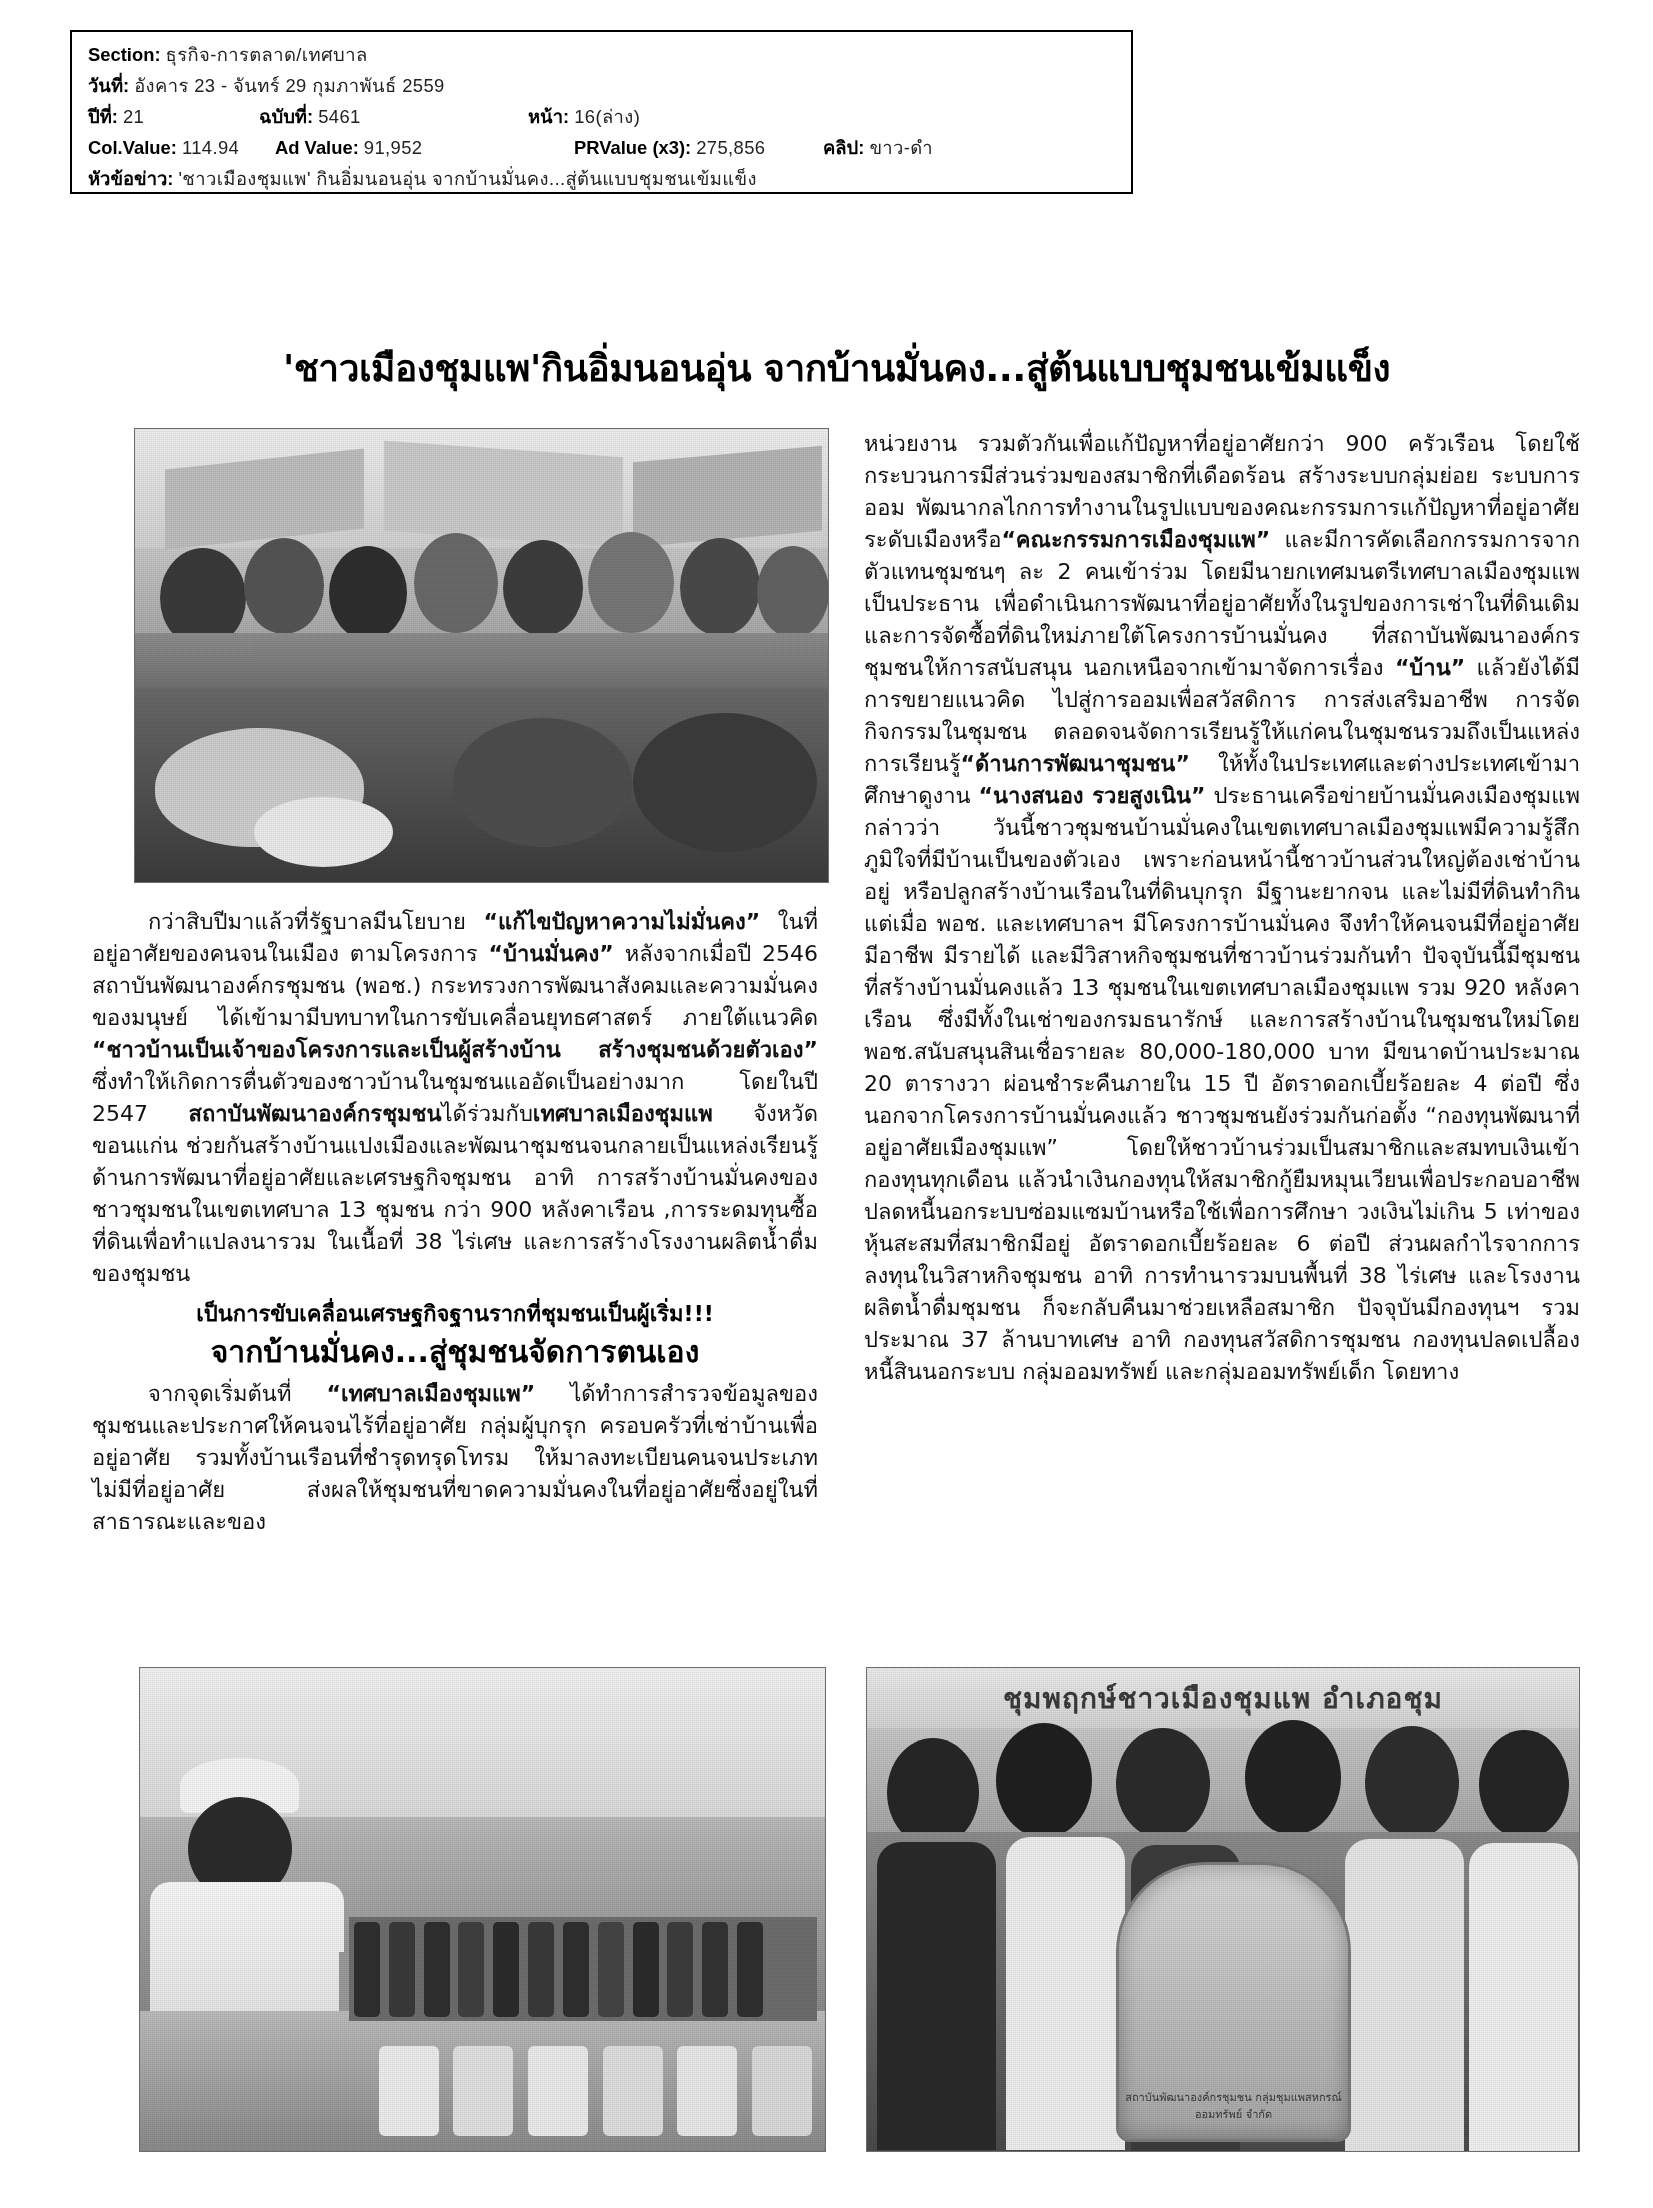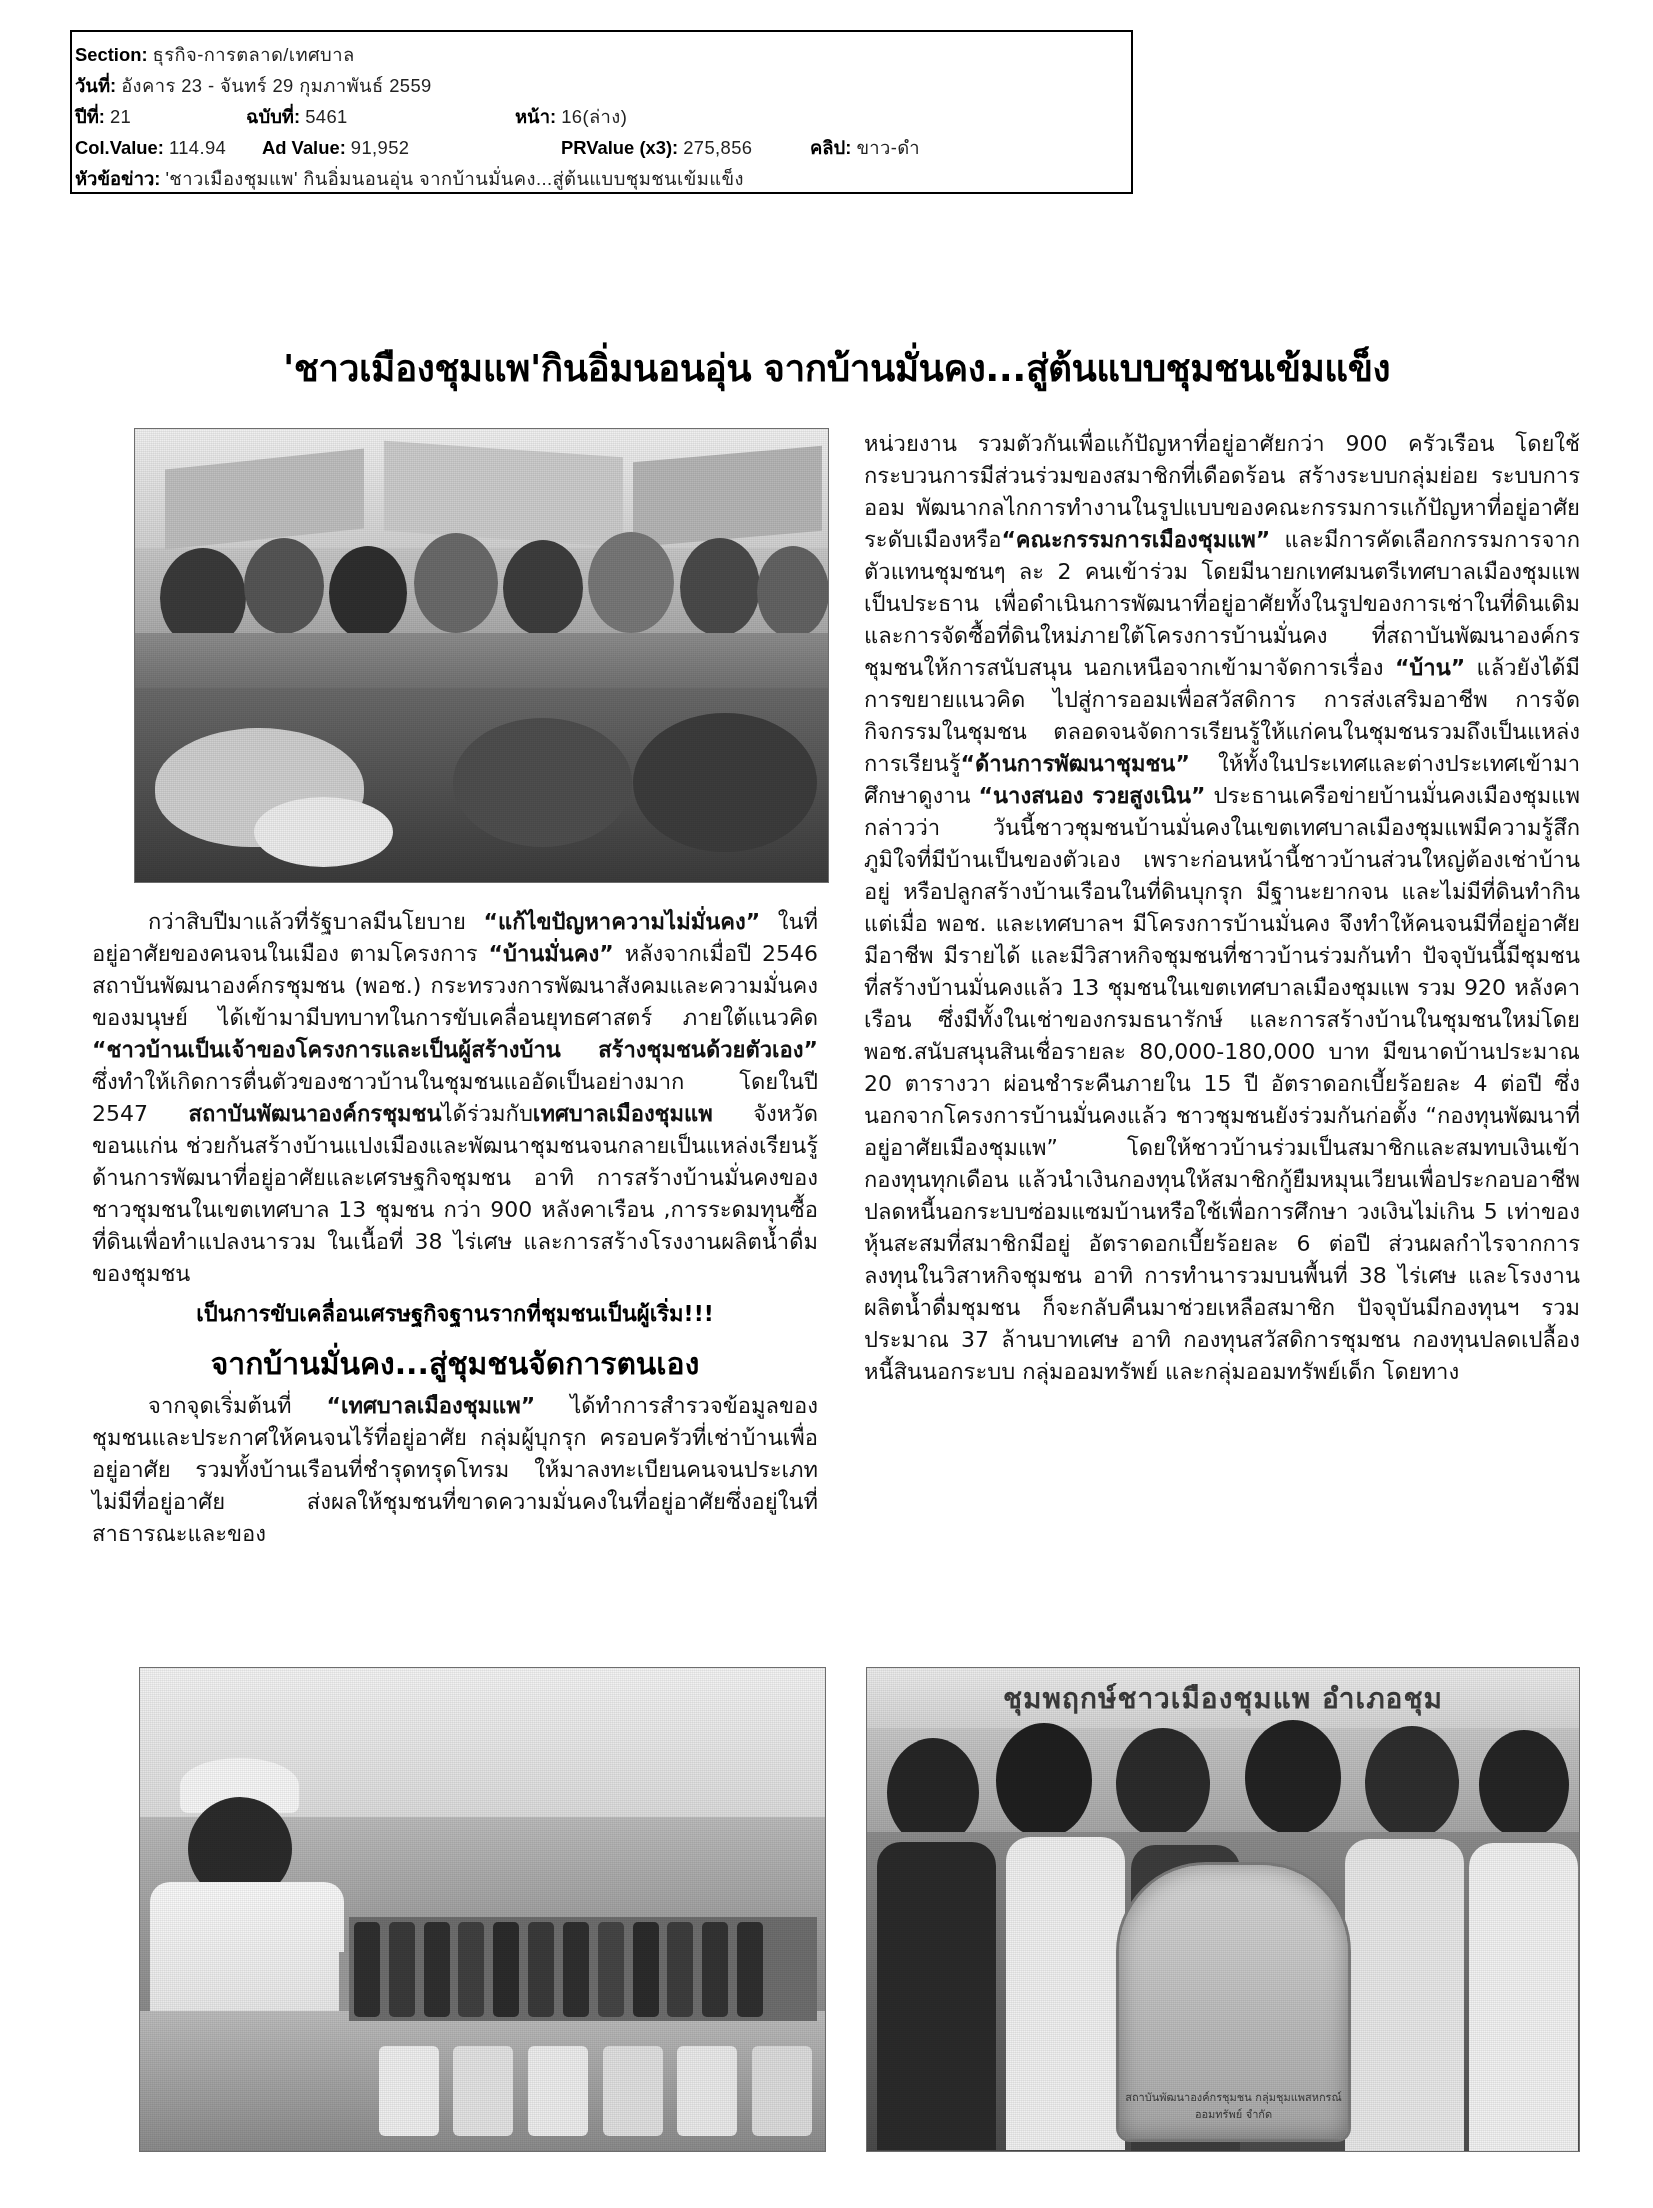--- a/index.html
+++ b/index.html
@@ -55,21 +55,21 @@
     font-size: 11.4px;
     line-height: 1.55;
     color: #555;
     font-weight: 700;
     font-family: "Liberation Sans", sans-serif;
   }
   .masthead-sub .v { font-weight: 400; color: #777; letter-spacing: 0.5px; }
 
   .meta-cell {
     flex: 1;
-    padding: 8px 10px 4px 3px;
+    padding: 8px 10px 4px 16px;
     box-sizing: border-box;
     position: relative;
   }
   .meta-row {
     display: flex;
     align-items: baseline;
     height: 31px;
     font-size: 18.4px;
     white-space: nowrap;
   }
@@ -138,21 +138,21 @@
     text-align: center;
     line-height: 1.3;
     margin: 10px 0 2px 0;
   }
   .subhead-b {
     font-family: "DejaVu Sans", sans-serif;
     font-weight: 900;
     font-size: 30px;
     text-align: center;
     line-height: 1.25;
-    margin: 16px 0 8px 0;
+    margin: 4px 0 8px 0;
   }
 
   
   .photo {
     position: absolute;
     background: #9a9a9a;
     overflow: hidden;
     border: 1px solid #6d6d6d;
     box-sizing: border-box;
   }

